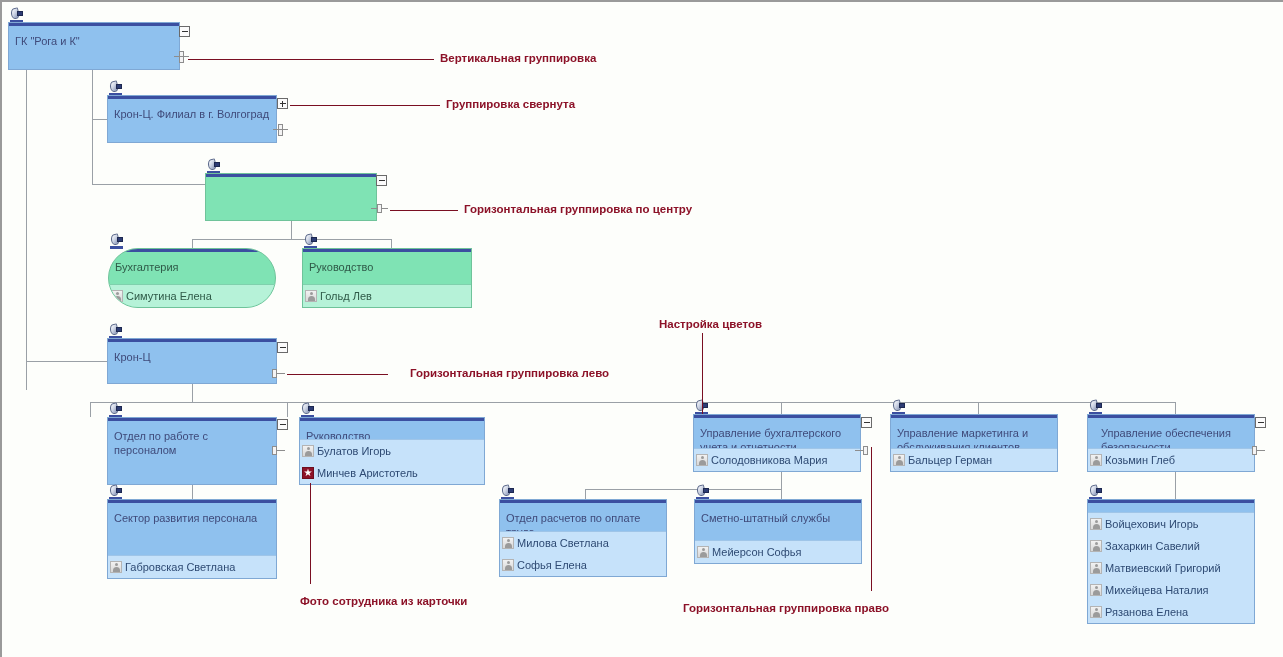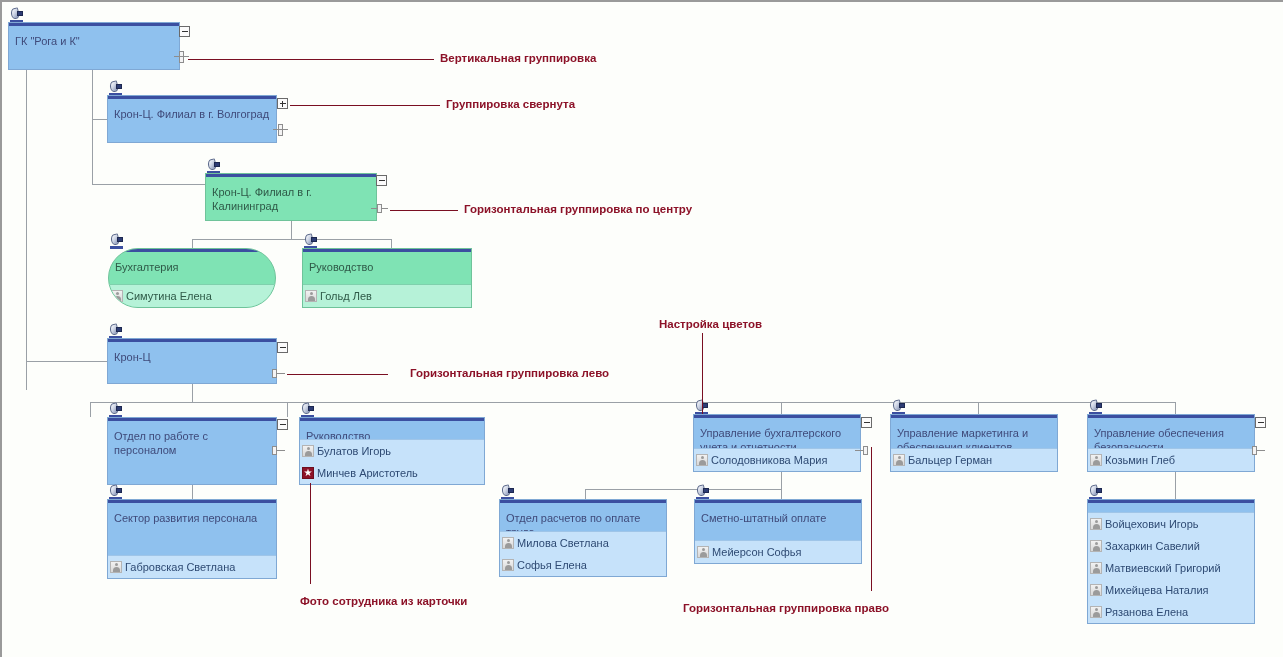--- a/index.html
+++ b/index.html
@@ -326,22 +326,20 @@
         <span class="pill"></span>
         <span class="cross"></span>
       </div>
       <div class="nicon" style="left: 204px; top: 157px;">
         <span class="drop"></span>
         <span class="tip"></span>
         <span class="bar"></span>
       </div>
       <div class="node green" style="left: 203px; top: 171px; width: 172px; height: 48px;">
         <div class="topbar"></div>
-        <div class="title">Крон-Ц. Филиал в г.
-Калининград</div>
       </div>
       <div class="pm" style="left: 374px; top: 173px;"></div>
       <div class="gh hcenter" style="left: 369px; top: 198px;">
         <span class="pill"></span>
         <span class="stubL"></span>
         <span class="stubR"></span>
       </div>
       <div class="nicon" style="left: 107px; top: 232px;">
         <span class="drop"></span>
         <span class="tip"></span>
@@ -477,50 +475,50 @@
           </div>
         </div>
       </div>
       <div class="nicon" style="left: 693px; top: 483px;">
         <span class="drop"></span>
         <span class="tip"></span>
         <span class="bar"></span>
       </div>
       <div class="node" style="left: 692px; top: 497px; width: 168px; height: 65px;">
         <div class="topbar"></div>
-        <div class="title">Сметно-штатный оплате</div>
+        <div class="title">Сметно-штатный службы</div>
         <div class="staff">
           <div class="staff-row">
             <span class="av"></span>
             <span>Мейерсон Софья</span>
           </div>
         </div>
       </div>
       <div class="nicon" style="left: 889px; top: 398px;">
         <span class="drop"></span>
         <span class="tip"></span>
         <span class="bar"></span>
       </div>
       <div class="node" style="left: 888px; top: 412px; width: 168px; height: 58px;">
         <div class="topbar"></div>
         <div class="title">Управление маркетинга и
-обеспечения клиентов</div>
+обслуживания клиентов</div>
         <div class="staff">
           <div class="staff-row">
             <span class="av"></span>
             <span>Бальцер Герман</span>
           </div>
         </div>
       </div>
       <div class="nicon" style="left: 1086px; top: 398px;">
         <span class="drop"></span>
         <span class="tip"></span>
         <span class="bar"></span>
       </div>
-      <div class="node" style="left: 1085px; top: 412px; width: 168px; height: 58px;">
+      <div class="node" style="left: 1085px; top: 412px; width: 168px; height: 58px; padding-left: 7px;">
         <div class="topbar"></div>
         <div class="title">Управление обеспечения
 безопасности</div>
         <div class="staff">
           <div class="staff-row">
             <span class="av"></span>
             <span>Козьмин Глеб</span>
           </div>
         </div>
       </div>

